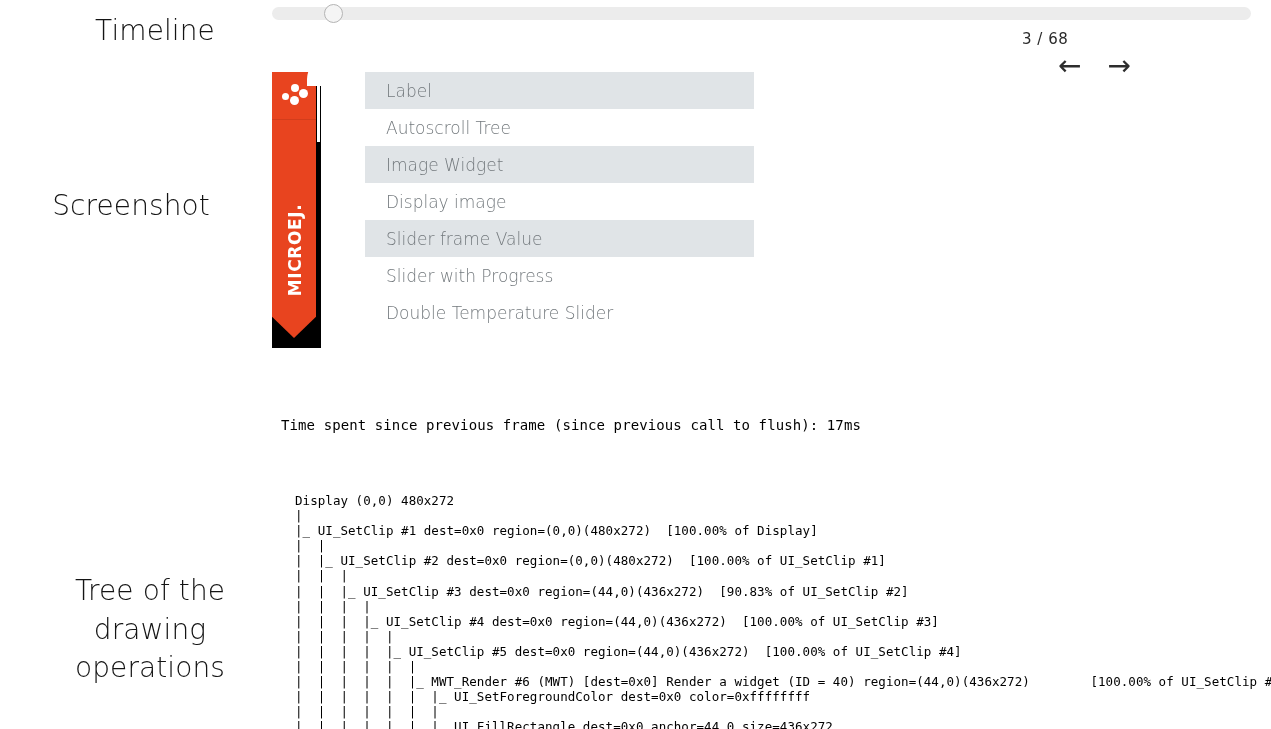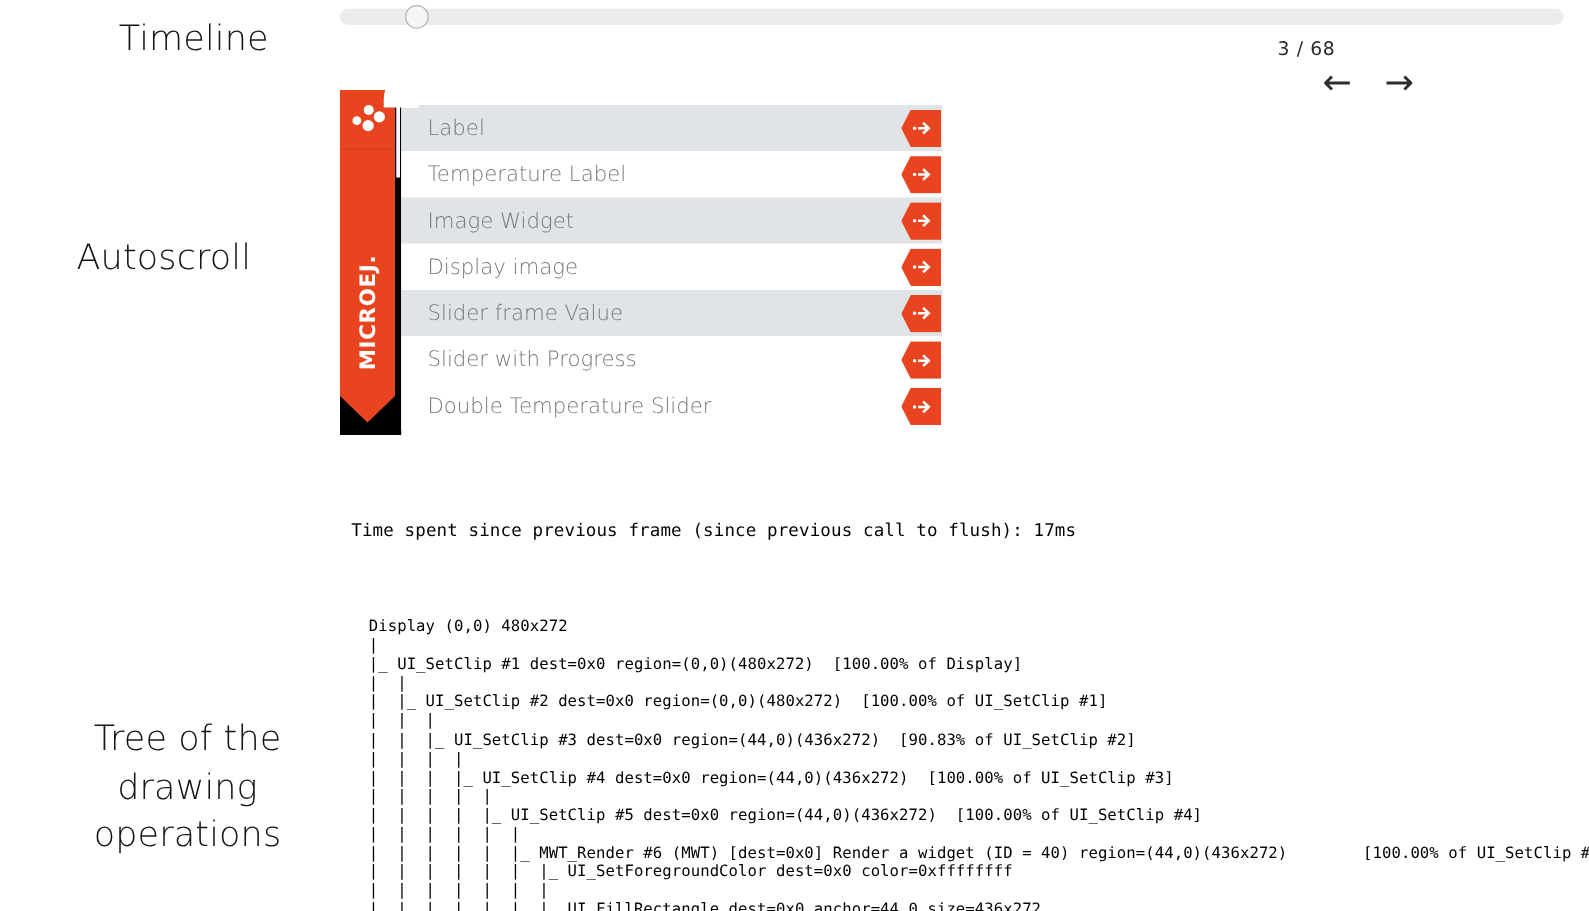--- a/index.html
+++ b/index.html
@@ -167,23 +167,24 @@
     left: 1px;
     top: 2px;
     width: 3px;
     height: 68px;
     background: #ffffff;
   }
 
   .device-list {
     position: absolute;
     left: 49px;
-    top: 12px;
+    top: 0;
     width: 433px;
     height: 276px;
+    padding-left: 44px;
   }
   .device-row {
     position: relative;
     height: 37.1px;
     display: flex;
     align-items: center;
     background: #ffffff;
   }
   .device-row.alt { background: #e0e4e7; }
   .device-row .row-label {
@@ -242,21 +243,21 @@
     line-height: 15.1px;
     letter-spacing: 0.05px;
   }
   .tree-line { display: block; min-height: 15.1px; }
 </style>
 </head>
 <body>
 
 <div class="side-label" id="label-timeline">Timeline</div>
 
-<div class="side-label" id="label-screenshot">Autoscroll</div>
+<div class="side-label" id="label-screenshot">Screenshot</div>
 
 <div class="side-label" id="label-tree">Tree of the
 drawing
 operations</div>
 
 <div class="timeline-wrap">
   <div class="timeline-track"></div>
   <div class="timeline-thumb" id="timeline-thumb" style="left: 51.84px;"></div>
 </div>
 
@@ -290,21 +291,21 @@
         <span class="row-label">Label</span>
         <span class="row-badge">
           <svg width="15" height="13" viewBox="0 0 15 13" aria-hidden="true">
             <circle cx="1.6" cy="6.5" r="1.4" fill="#ffffff"></circle>
             <path d="M4.4 6.5 H12.3" stroke="#ffffff" stroke-width="2" fill="none"></path>
             <path d="M9.2 2.9 L13 6.5 L9.2 10.1" stroke="#ffffff" stroke-width="2" fill="none" stroke-linecap="square"></path>
           </svg>
         </span>
       </div>
       <div class="device-row">
-        <span class="row-label">Temperature Label</span>
+        <span class="row-label">Autoscroll Tree</span>
         <span class="row-badge">
           <svg width="15" height="13" viewBox="0 0 15 13" aria-hidden="true">
             <circle cx="1.6" cy="6.5" r="1.4" fill="#ffffff"></circle>
             <path d="M4.4 6.5 H12.3" stroke="#ffffff" stroke-width="2" fill="none"></path>
             <path d="M9.2 2.9 L13 6.5 L9.2 10.1" stroke="#ffffff" stroke-width="2" fill="none" stroke-linecap="square"></path>
           </svg>
         </span>
       </div>
       <div class="device-row alt">
         <span class="row-label">Image Widget</span>

